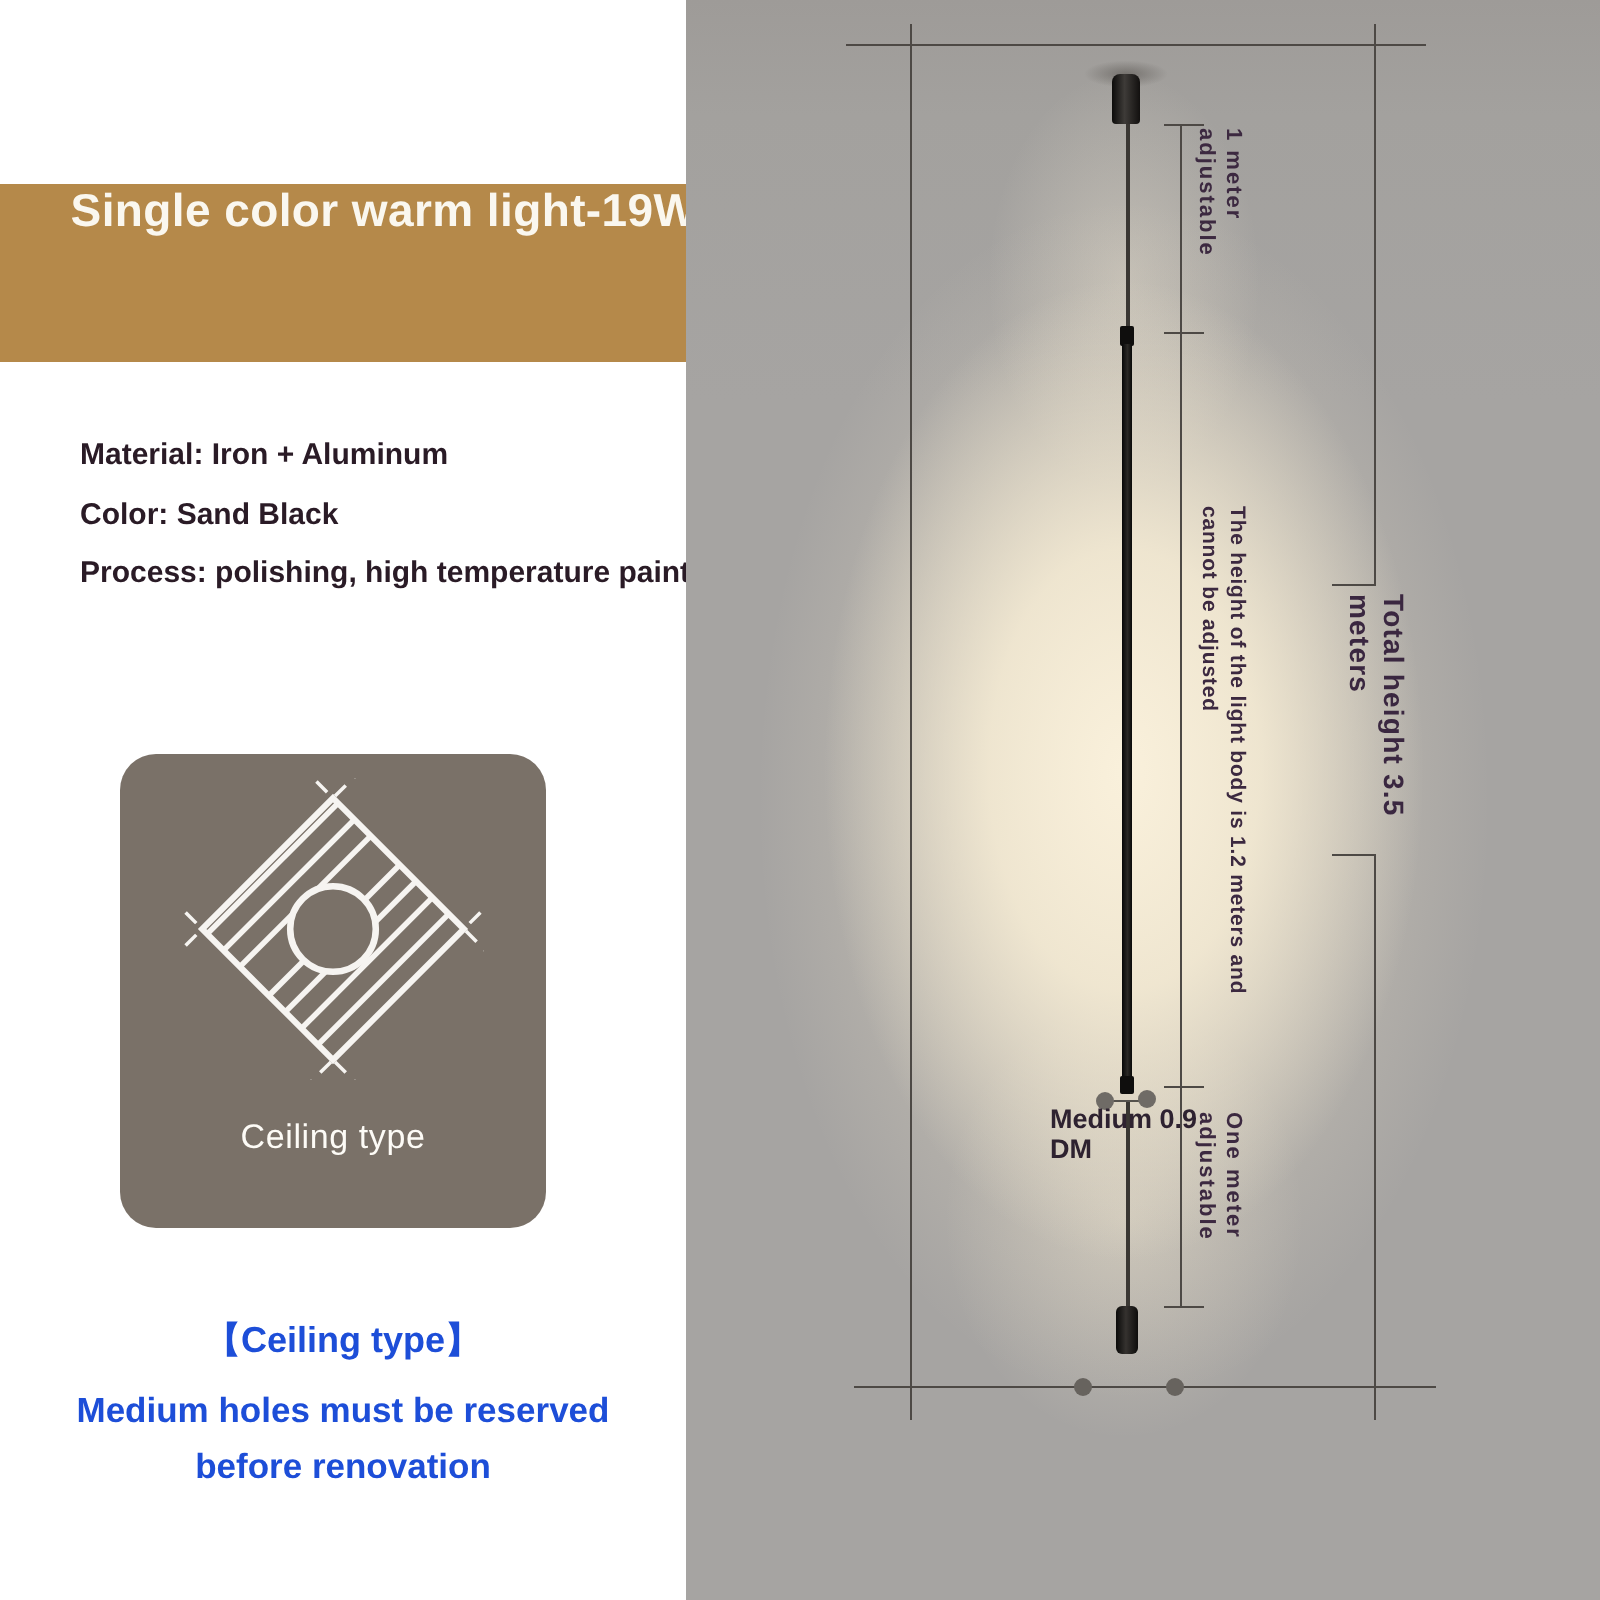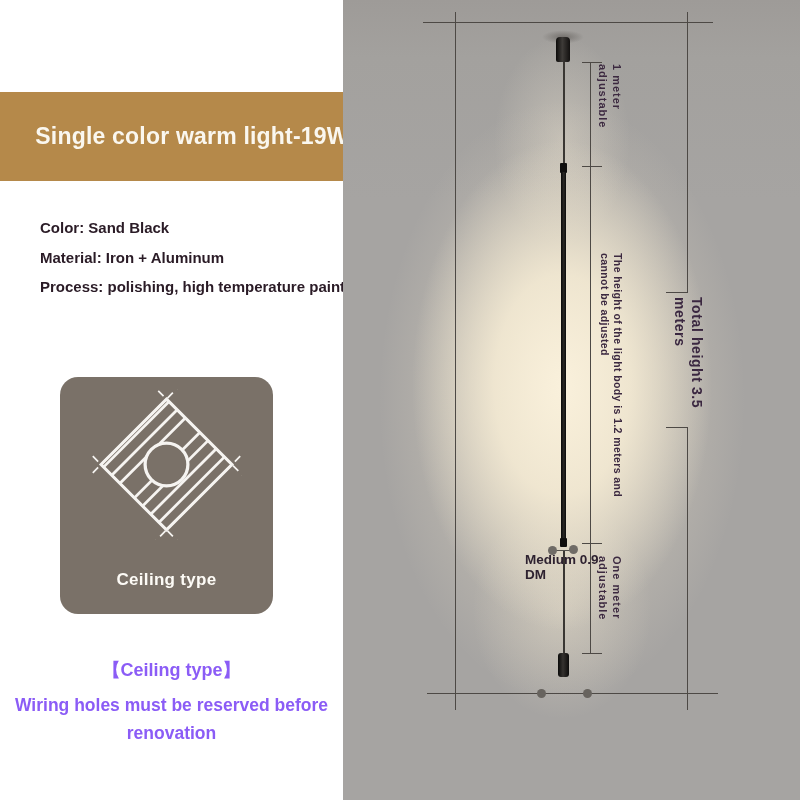--- a/index.html
+++ b/index.html
@@ -4,37 +4,37 @@
 <style>
   html,body{margin:0;padding:0;background:#fff;}
   .page{
     position:relative;width:800px;height:800px;overflow:hidden;
     font-family:"Liberation Sans","DejaVu Sans",sans-serif;background:#ffffff;
   }
   
   .left-panel{position:absolute;left:0;top:0;width:343px;height:800px;background:#ffffff;}
   .banner{
     position:absolute;left:0;top:92px;width:384px;height:89px;background:#b5894a;
-    display:flex;align-items:center;justify-content:center;
+    display:flex;align-items:flex-start;justify-content:center;
     color:#faf7ef;font-size:23px;font-weight:bold;letter-spacing:.2px;
   }
   .specs{position:absolute;left:40px;top:213px;width:300px;}
   .spec-line{
     font-size:15px;font-weight:bold;color:#2a1b26;line-height:29.5px;white-space:nowrap;
   }
   .mount-card{
     position:absolute;left:60px;top:377px;width:213px;height:237px;
     background:#7a7168;border-radius:18px;
   }
   .mount-card svg{position:absolute;left:31px;top:12px;}
   .card-label{
-    position:absolute;left:0;bottom:24px;width:100%;text-align:center;
-    color:#fdfbf6;font-size:17px;font-weight:bold;letter-spacing:.3px;
+    position:absolute;left:0;bottom:35px;width:100%;text-align:center;
+    color:#fdfbf6;font-size:17px;font-weight:normal;letter-spacing:.3px;
   }
-  .note{position:absolute;left:0;top:658px;width:343px;text-align:center;color:#8b5cf6;}
+  .note{position:absolute;left:0;top:658px;width:343px;text-align:center;color:#1d4ed8;}
   .note-title{font-size:18px;font-weight:bold;margin-bottom:9px;}
   .note-body{
     font-size:17.5px;font-weight:bold;line-height:28px;
     margin:0 auto;max-width:316px;
   }
   
   .photo{
     position:absolute;left:343px;top:0;width:457px;height:800px;overflow:hidden;
     background:
       radial-gradient(28px 9px at 220px 37px, rgba(45,40,35,.38), rgba(45,40,35,0) 75%),
@@ -94,22 +94,22 @@
 <body>
 
 <div class="page">
 
   <div class="left-panel">
     <div class="banner">
       <span>Single color warm light-19W</span>
     </div>
 
     <div class="specs">
+      <div class="spec-line">Material: Iron + Aluminum</div>
       <div class="spec-line">Color: Sand Black</div>
-      <div class="spec-line">Material: Iron + Aluminum</div>
       <div class="spec-line">Process: polishing, high temperature paint</div>
     </div>
 
     <div class="mount-card">
       <svg width="151" height="151" viewBox="0 0 120 120">
         <defs>
           <clipPath id="diamondClip">
             <polygon points="60,8 112,60 60,112 8,60"></polygon>
           </clipPath>
         </defs>
@@ -136,21 +136,21 @@
 
         <polygon points="60,8 112,60 60,112 8,60" fill="none" stroke="#f6f4f1" stroke-width="2.4"></polygon>
 
         <circle cx="60" cy="60" r="17" fill="#7a7168" stroke="#f6f4f1" stroke-width="2.6"></circle>
       </svg>
       <div class="card-label">Ceiling type</div>
     </div>
 
     <div class="note">
       <div class="note-title">【Ceiling type】</div>
-      <div class="note-body">Wiring holes must be reserved before renovation</div>
+      <div class="note-body">Medium holes must be reserved before renovation</div>
     </div>
   </div>
 
   <div class="photo">
 
     <div class="dim-line h-line" style="left:80px;top:22px;width:290px;"></div>
     <div class="dim-line h-line" style="left:84px;top:693px;width:291px;"></div>
     <div class="dim-line v-line" style="left:112px;top:12px;height:698px;"></div>
     <div class="dim-line v-line" style="left:344px;top:12px;height:281px;"></div>
     <div class="dim-line v-line" style="left:344px;top:427px;height:283px;"></div>

